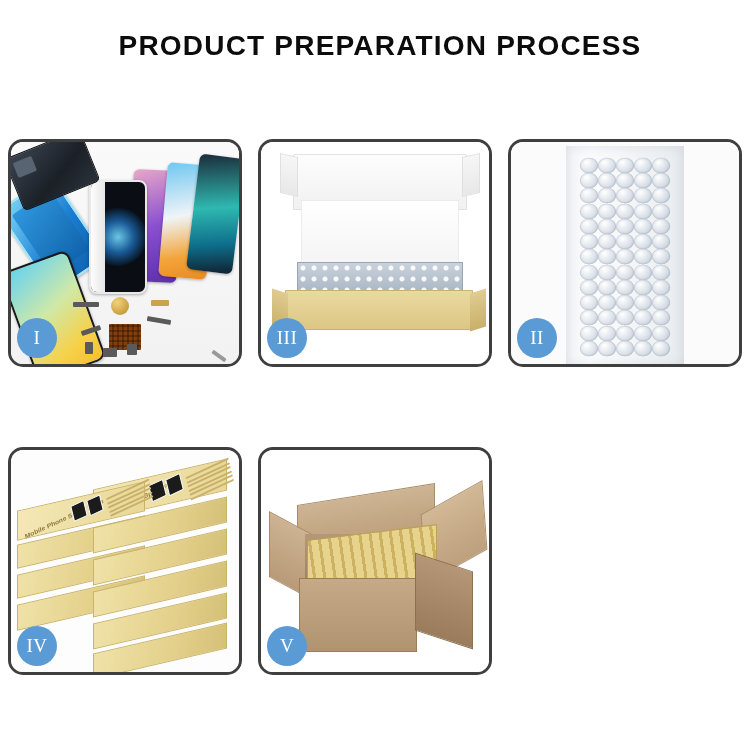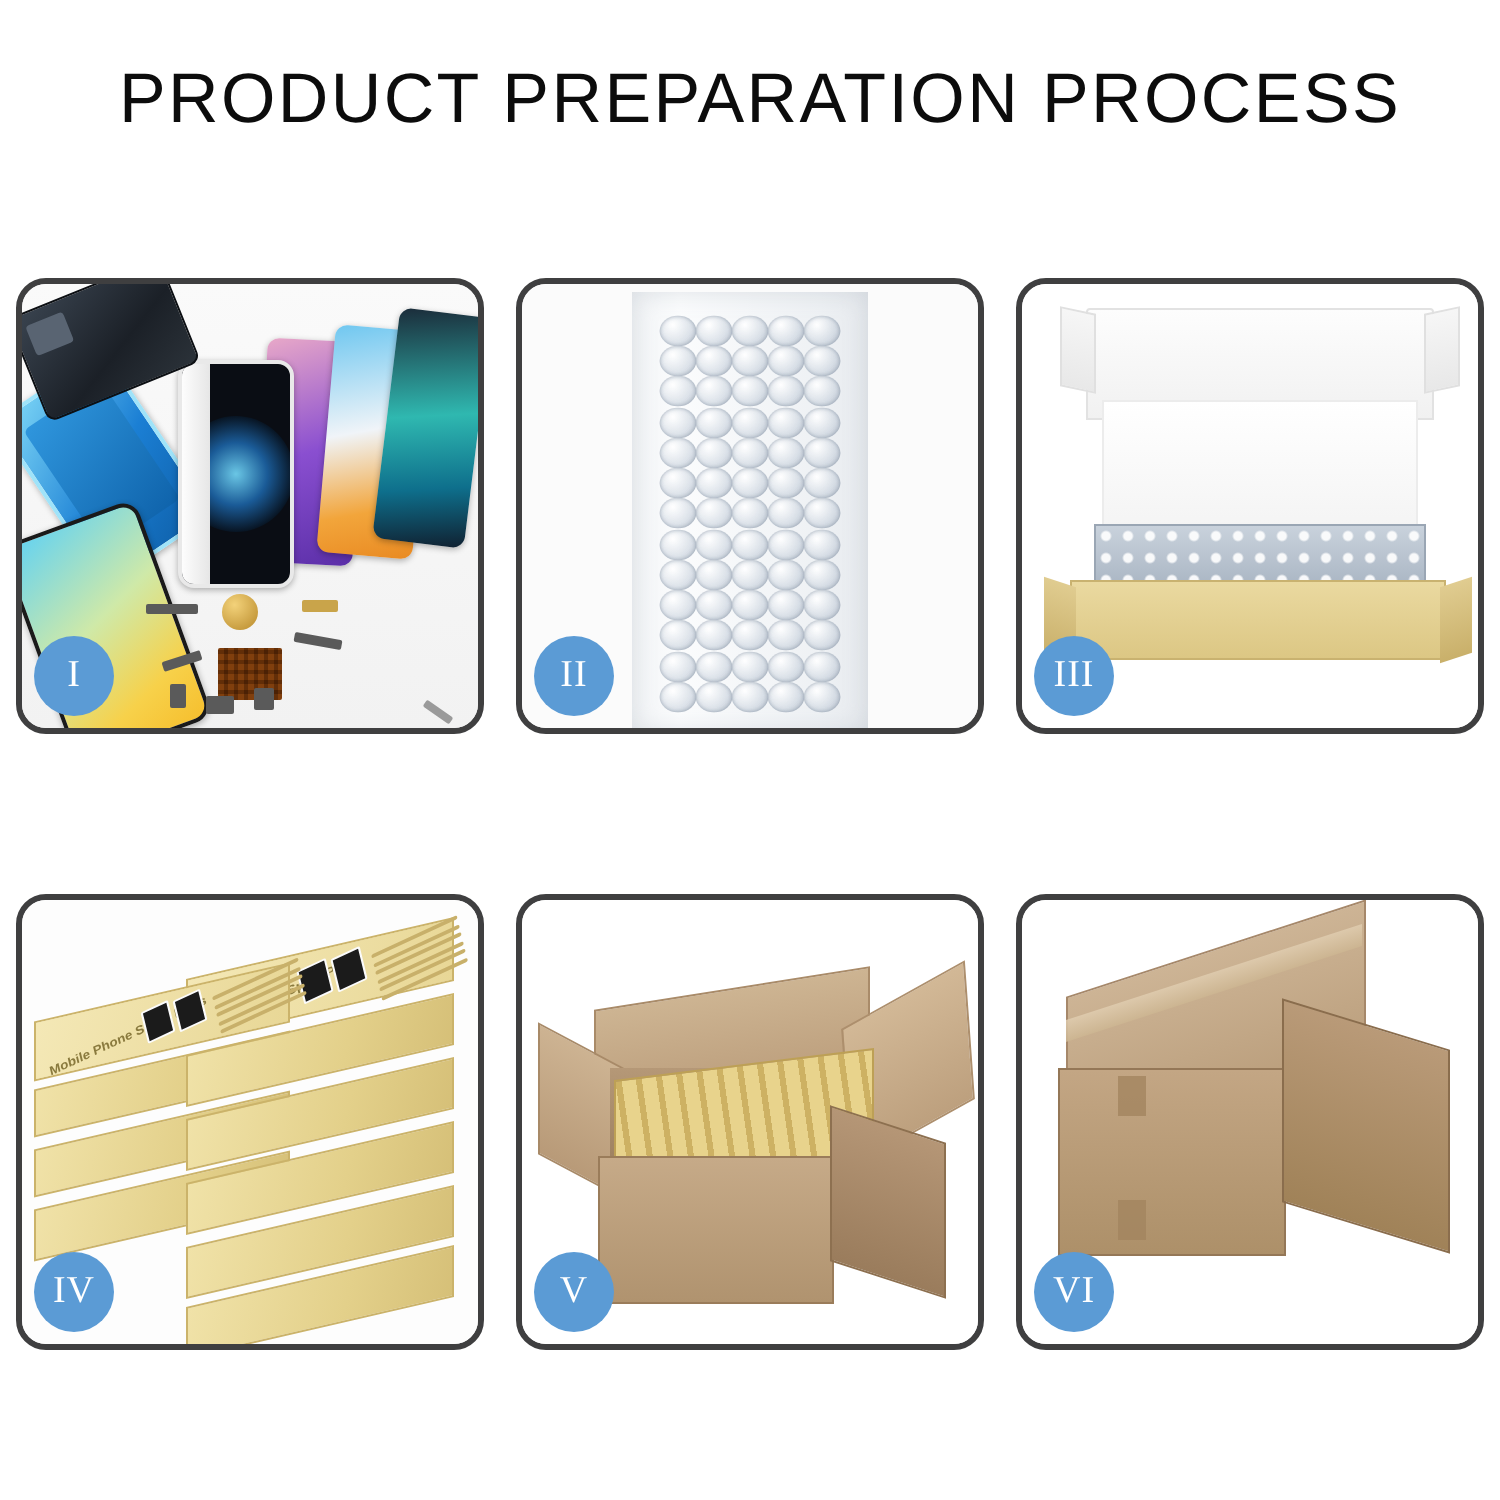--- a/index.html
+++ b/index.html
@@ -7,22 +7,22 @@
     width:750px;height:750px;
     background:#ffffff;
     font-family:"Liberation Sans", sans-serif;
     overflow:hidden;
   }
   .page{position:relative;width:750px;height:750px;}
 
   
   .header{text-align:center;padding-top:32px;}
   .title{
-    font-size:35px;line-height:1;
-    font-weight:400;
+    font-size:28px;line-height:1;
+    font-weight:700;
     letter-spacing:1.2px;
     color:#0c0c0c;
     white-space:nowrap;
     padding-left:10px;
   }
   .subtitle{
     margin-top:13px;
     font-size:16.5px;
     font-weight:400;
     color:#121212;
@@ -310,102 +310,102 @@
         <div class="part" style="left:74px;top:200px;width:8px;height:12px;"></div>
         <div class="part" style="left:92px;top:206px;width:14px;height:9px;"></div>
         <div class="part" style="left:116px;top:202px;width:10px;height:11px;"></div>
         <div class="ph-back"></div>
         <div class="part" style="left:200px;top:212px;width:16px;height:4px;background:#9a9a9a;transform:rotate(35deg);"></div>
       </div>
       <div class="badge">I</div>
     </div>
 
     <div class="panel">
-      <div class="scene p2">
-        <div class="wrapbag">
-          <div class="bubbles" id="bubble-grid">
-              <div class="bub"></div>
-              <div class="bub"></div>
-              <div class="bub"></div>
-              <div class="bub"></div>
-              <div class="bub"></div>
-              <div class="bub"></div>
-              <div class="bub"></div>
-              <div class="bub"></div>
-              <div class="bub"></div>
-              <div class="bub"></div>
-              <div class="bub"></div>
-              <div class="bub"></div>
-              <div class="bub"></div>
-              <div class="bub"></div>
-              <div class="bub"></div>
-              <div class="bub"></div>
-              <div class="bub"></div>
-              <div class="bub"></div>
-              <div class="bub"></div>
-              <div class="bub"></div>
-              <div class="bub"></div>
-              <div class="bub"></div>
-              <div class="bub"></div>
-              <div class="bub"></div>
-              <div class="bub"></div>
-              <div class="bub"></div>
-              <div class="bub"></div>
-              <div class="bub"></div>
-              <div class="bub"></div>
-              <div class="bub"></div>
-              <div class="bub"></div>
-              <div class="bub"></div>
-              <div class="bub"></div>
-              <div class="bub"></div>
-              <div class="bub"></div>
-              <div class="bub"></div>
-              <div class="bub"></div>
-              <div class="bub"></div>
-              <div class="bub"></div>
-              <div class="bub"></div>
-              <div class="bub"></div>
-              <div class="bub"></div>
-              <div class="bub"></div>
-              <div class="bub"></div>
-              <div class="bub"></div>
-              <div class="bub"></div>
-              <div class="bub"></div>
-              <div class="bub"></div>
-              <div class="bub"></div>
-              <div class="bub"></div>
-              <div class="bub"></div>
-              <div class="bub"></div>
-              <div class="bub"></div>
-              <div class="bub"></div>
-              <div class="bub"></div>
-              <div class="bub"></div>
-              <div class="bub"></div>
-              <div class="bub"></div>
-              <div class="bub"></div>
-              <div class="bub"></div>
-              <div class="bub"></div>
-              <div class="bub"></div>
-              <div class="bub"></div>
-              <div class="bub"></div>
-              <div class="bub"></div>
-            </div>
-        </div>
-      </div>
-      <div class="badge">II</div>
-    </div>
-
-    <div class="panel">
       <div class="scene p3">
         <div class="lid3"></div>
         <div class="foam3"></div>
         <div class="bwrap3"></div>
         <div class="boxbody3"></div>
       </div>
       <div class="badge">III</div>
+    </div>
+
+    <div class="panel">
+      <div class="scene p2">
+        <div class="wrapbag">
+          <div class="bubbles" id="bubble-grid">
+              <div class="bub"></div>
+              <div class="bub"></div>
+              <div class="bub"></div>
+              <div class="bub"></div>
+              <div class="bub"></div>
+              <div class="bub"></div>
+              <div class="bub"></div>
+              <div class="bub"></div>
+              <div class="bub"></div>
+              <div class="bub"></div>
+              <div class="bub"></div>
+              <div class="bub"></div>
+              <div class="bub"></div>
+              <div class="bub"></div>
+              <div class="bub"></div>
+              <div class="bub"></div>
+              <div class="bub"></div>
+              <div class="bub"></div>
+              <div class="bub"></div>
+              <div class="bub"></div>
+              <div class="bub"></div>
+              <div class="bub"></div>
+              <div class="bub"></div>
+              <div class="bub"></div>
+              <div class="bub"></div>
+              <div class="bub"></div>
+              <div class="bub"></div>
+              <div class="bub"></div>
+              <div class="bub"></div>
+              <div class="bub"></div>
+              <div class="bub"></div>
+              <div class="bub"></div>
+              <div class="bub"></div>
+              <div class="bub"></div>
+              <div class="bub"></div>
+              <div class="bub"></div>
+              <div class="bub"></div>
+              <div class="bub"></div>
+              <div class="bub"></div>
+              <div class="bub"></div>
+              <div class="bub"></div>
+              <div class="bub"></div>
+              <div class="bub"></div>
+              <div class="bub"></div>
+              <div class="bub"></div>
+              <div class="bub"></div>
+              <div class="bub"></div>
+              <div class="bub"></div>
+              <div class="bub"></div>
+              <div class="bub"></div>
+              <div class="bub"></div>
+              <div class="bub"></div>
+              <div class="bub"></div>
+              <div class="bub"></div>
+              <div class="bub"></div>
+              <div class="bub"></div>
+              <div class="bub"></div>
+              <div class="bub"></div>
+              <div class="bub"></div>
+              <div class="bub"></div>
+              <div class="bub"></div>
+              <div class="bub"></div>
+              <div class="bub"></div>
+              <div class="bub"></div>
+              <div class="bub"></div>
+            </div>
+        </div>
+      </div>
+      <div class="badge">II</div>
     </div>
 
     <div class="panel">
       <div class="scene p4">
         <div class="stack">
 
           <div class="gbox" style="left:78px;top:6px;width:132px;height:30px;transform:skewY(-13deg);">
             <div class="lidtop"></div>
             <div class="boxlabel" style="left:6px;top:15px;transform:rotate(-13deg);">Mobile Phone Spare Parts</div>
             <div class="scr" style="left:56px;top:6px;width:13px;height:16px;transform:rotate(-13deg);"></div>
@@ -453,26 +453,15 @@
         <div class="flapL"></div>
         <div class="flapR"></div>
         <div class="cartonIn"></div>
         <div class="goldrods"></div>
         <div class="cartonFront"></div>
         <div class="cartonSide"></div>
       </div>
       <div class="badge">V</div>
     </div>
 
-    <div class="panel">
-      <div class="scene p6">
-        <div class="c6top"></div>
-        <div class="c6tape"></div>
-        <div class="c6front"></div>
-        <div class="c6side"></div>
-        <div class="c6tab" style="left:48px;top:88px;"></div>
-        <div class="c6tab" style="left:48px;top:150px;"></div>
-      </div>
-      <div class="badge">VI</div>
-    </div>
 
   </div>
 </div>
 
 </body></html>

